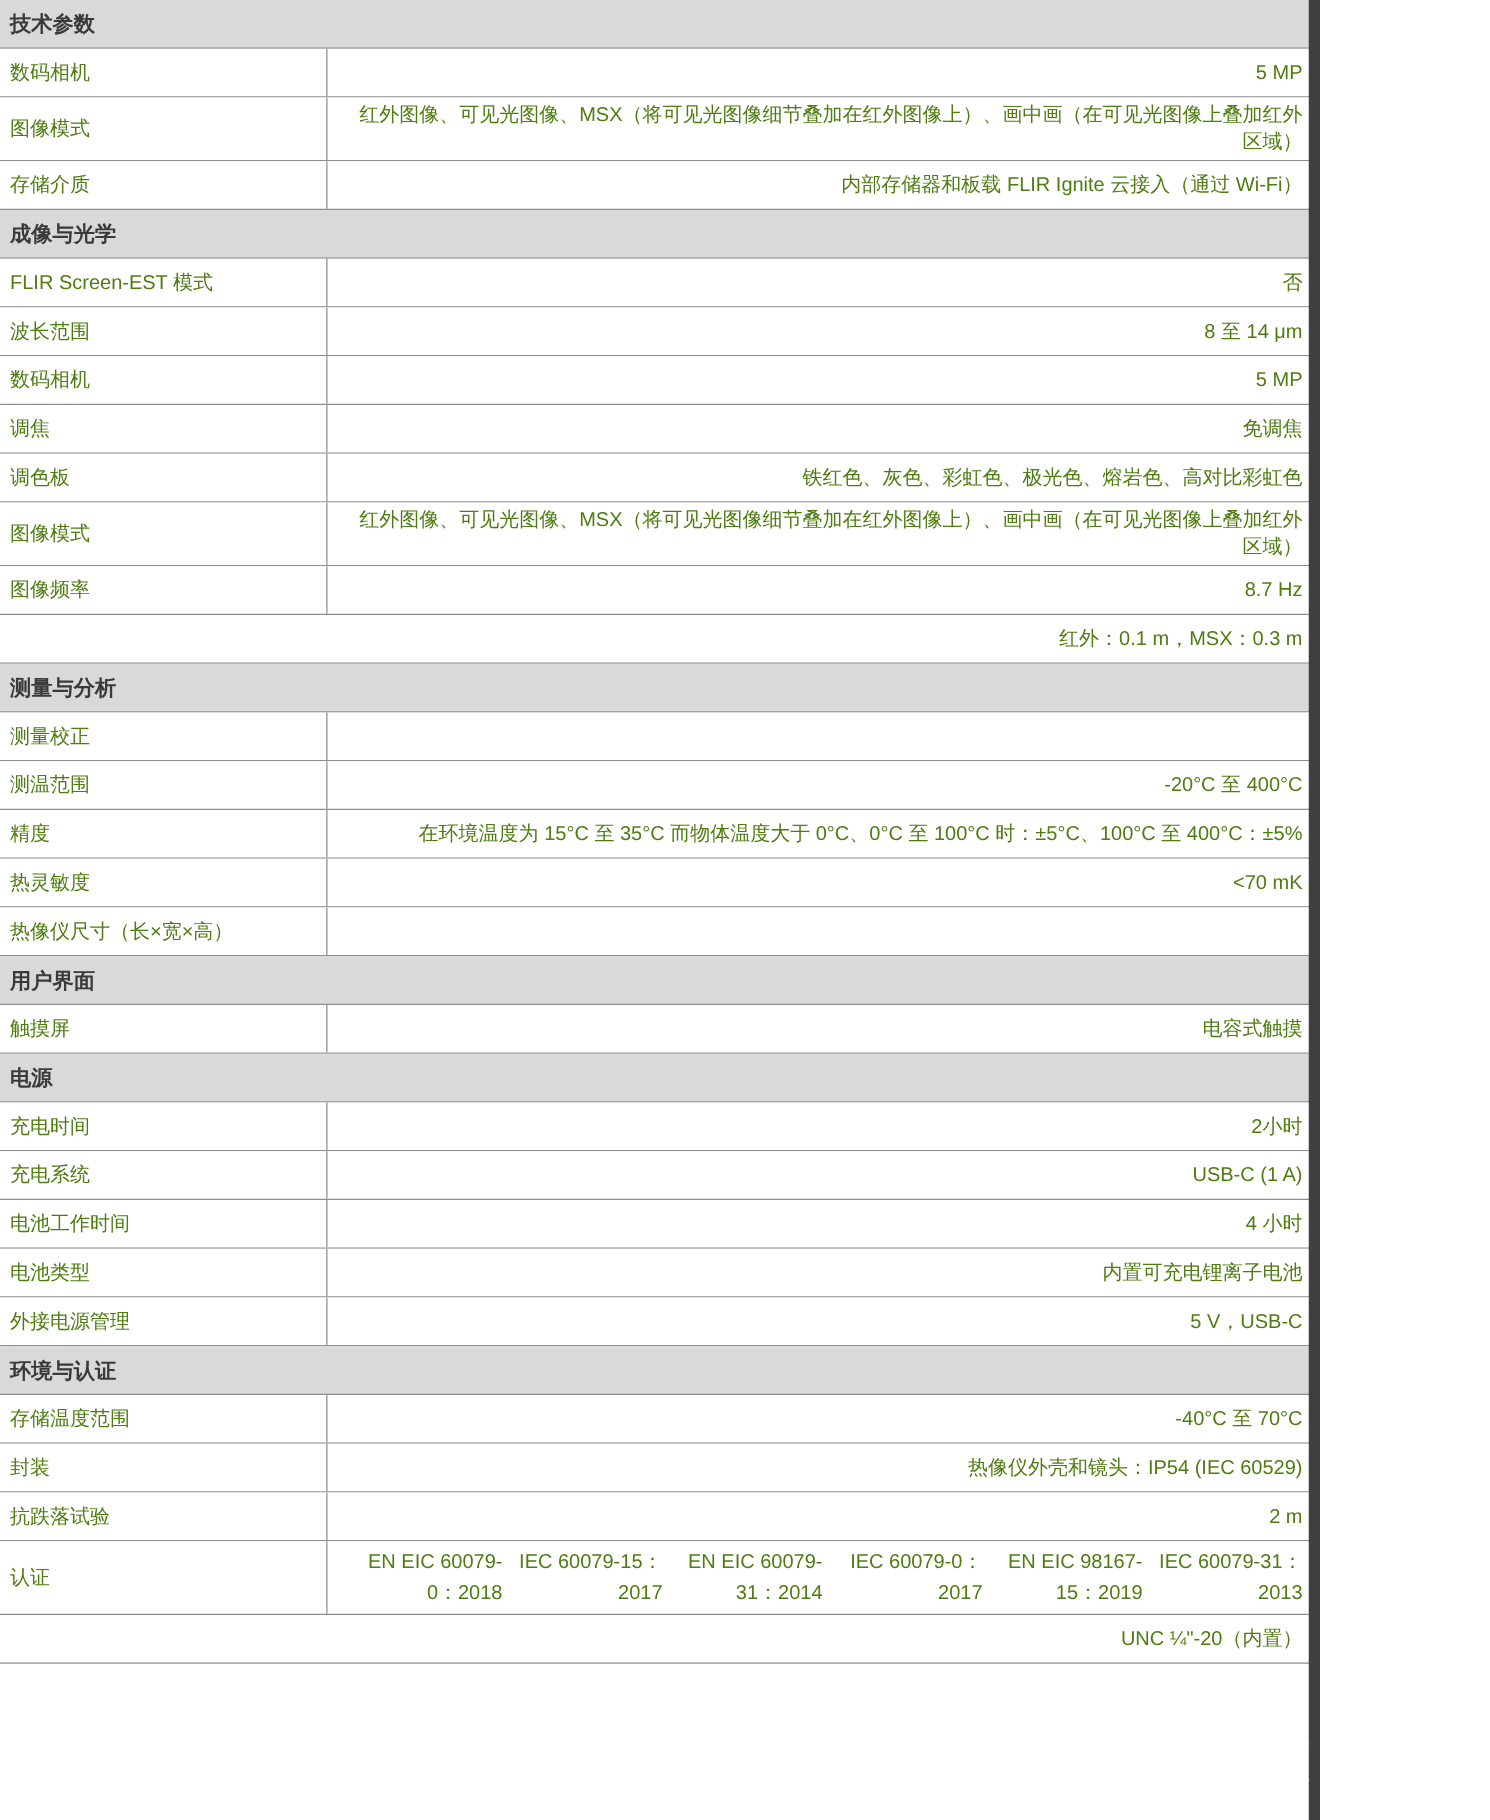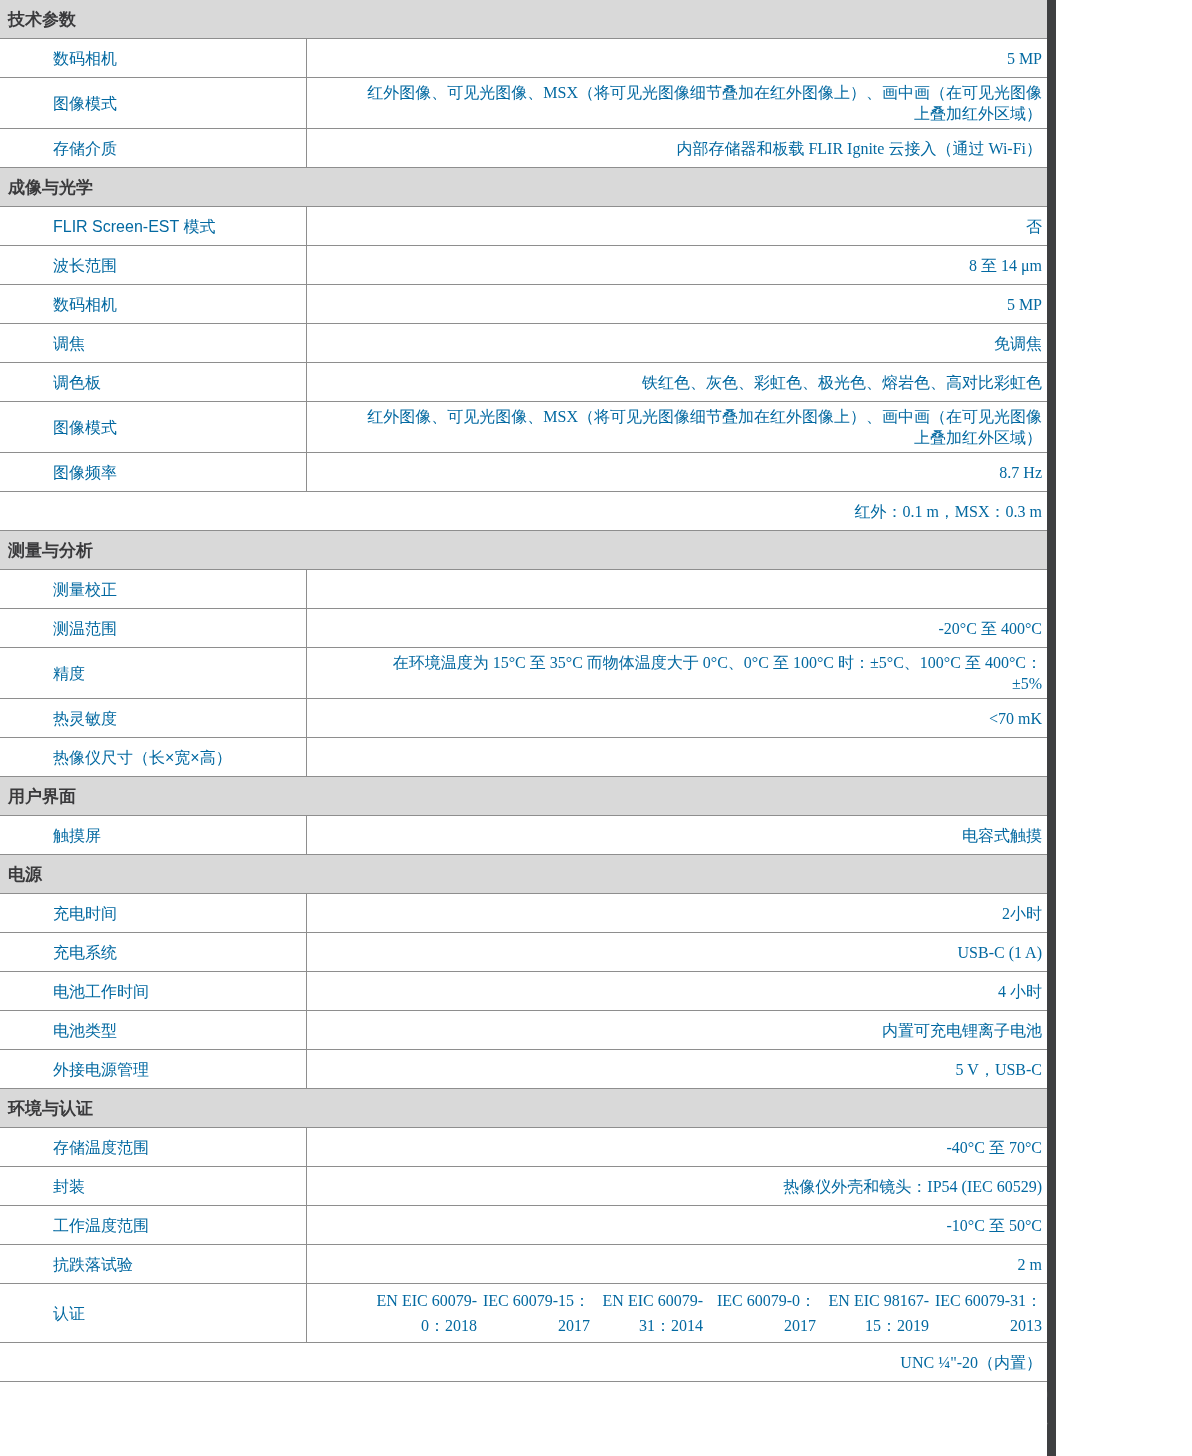--- a/index.html
+++ b/index.html
@@ -32,40 +32,38 @@
     display: flex;
     align-items: stretch;
     border-bottom: 1px solid #8e8e8e;
     min-height: 38px;
     background: #ffffff;
   }
   .cell {
     display: flex;
     align-items: center;
     font-size: 16px;
-    color: #0369a1;
-    margin-left: 45px;
+    color: #4d7c0f;
   }
   .cell.label {
     width: 262px;
     flex: 0 0 262px;
     box-sizing: border-box;
     padding: 4px 10px 4px 8px;
     border-right: 1px solid #8e8e8e;
     line-height: 21px;
   }
   .cell.value {
     flex: 1;
     box-sizing: border-box;
     justify-content: flex-start;
     padding: 4px 14px 4px 12px;
     text-align: right;
     line-height: 21px;
     word-break: break-word;
-    font-family: Liberation Serif, serif;
   }
   .cell.value .value-text {
     width: 100%;
     text-align: right;
   }
   .cell.value .line {
     display: block;
     line-height: 25px;
     text-align: right;
     width: 100%;
@@ -284,26 +282,20 @@
             </div>
   </div>
 
   <div class="spec-row">
     <div class="cell label">封装</div>
     <div class="cell value">
               <span class="value-text">热像仪外壳和镜头：IP54 (IEC 60529)</span>
             </div>
   </div>
 
-  <div class="spec-row">
-    <div class="cell label">工作温度范围</div>
-    <div class="cell value">
-              <span class="value-text">-10°C 至 50°C</span>
-            </div>
-  </div>
 
   <div class="spec-row">
     <div class="cell label">抗跌落试验</div>
     <div class="cell value">
               <span class="value-text">2 m</span>
             </div>
   </div>
 
   <div class="spec-row">
     <div class="cell label">认证</div>

